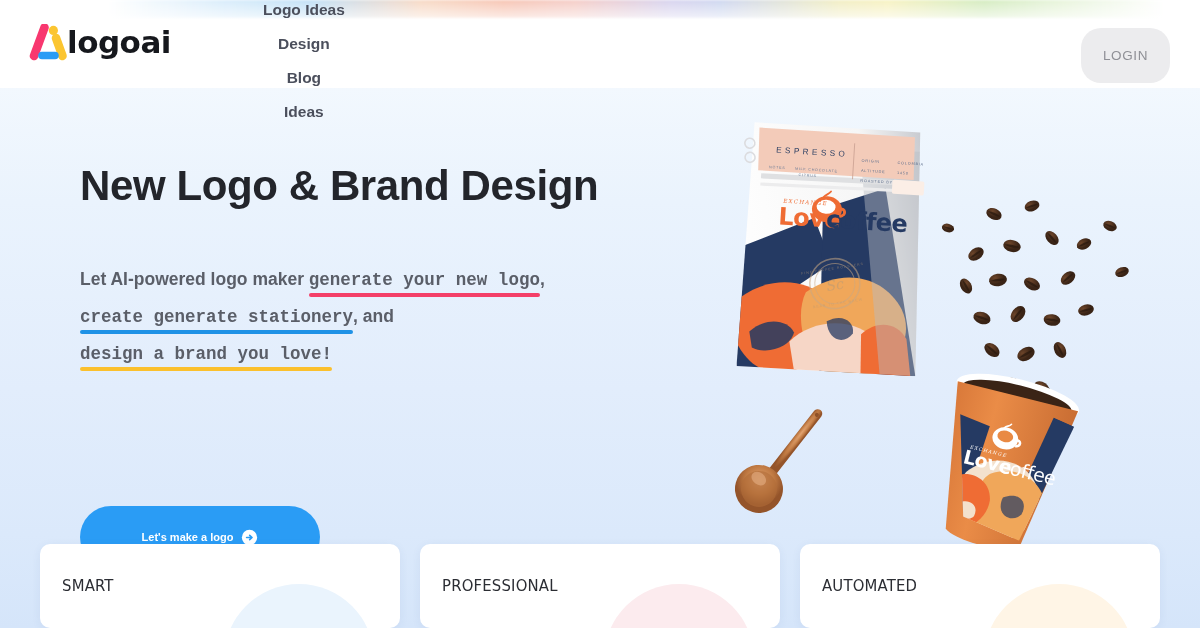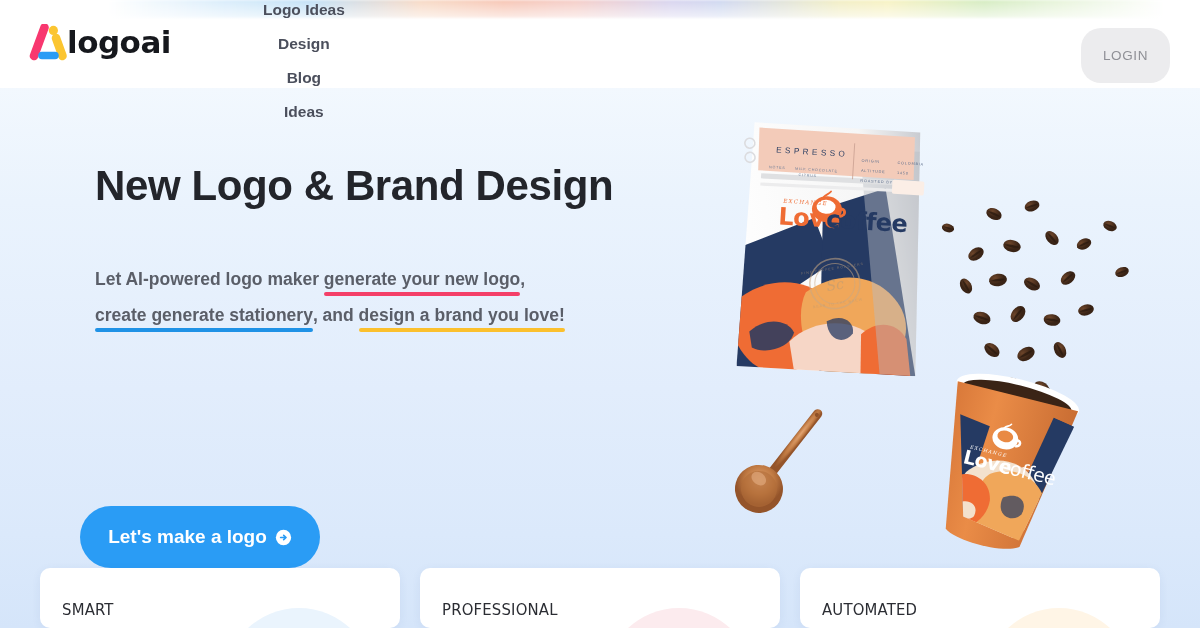--- a/index.html
+++ b/index.html
@@ -119,40 +119,40 @@
     font-family: "Liberation Sans", sans-serif;
   }
 
   
   .hero {
     position: relative;
     height: 484px;
   }
   .hero-copy {
     position: absolute;
-    left: 95px;
+    left: 80px;
     top: 75px;
     width: 600px;
   }
   .hero-title {
     font-size: 42px;
     font-weight: bold;
     color: #23252b;
     letter-spacing: -0.4px;
     line-height: 1.1;
   }
   .hero-sub {
     margin-top: 52px;
     font-size: 17.5px;
     font-weight: bold;
     color: #5a5e68;
     line-height: 36px;
     max-width: 560px;
   }
-  .u-pink, .u-blue, .u-yellow { position: relative; white-space: nowrap; }
+  .u-pink, .u-blue, .u-yellow { position: relative; white-space: nowrap; font-family: Liberation Mono, monospace; }
   .u-pink::after, .u-blue::after, .u-yellow::after {
     content: "";
     position: absolute;
     left: 0; right: 0;
     bottom: -7px;
     height: 4px;
     border-radius: 2px;
   }
   .u-pink::after   { background: #f43f68; }
   .u-blue::after   { background: #1f92e6; }
@@ -161,21 +161,21 @@
   .cta {
     position: absolute;
     left: 80px;
     top: 418px;
     background: #2a9cf5;
     color: #fff;
     border: none;
     border-radius: 34px;
     width: 240px;
     height: 62px;
-    font-size: 19px;
+    font-size: 11px;
     font-weight: bold;
     cursor: pointer;
     display: flex;
     align-items: center;
     justify-content: center;
     gap: 8px;
     font-family: "Liberation Sans", sans-serif;
   }
   .cta svg { display: block; }
 
@@ -201,21 +201,20 @@
     z-index: 6;
   }
   .card {
     position: relative;
     flex: 1;
     background: #ffffff;
     border-radius: 10px;
     overflow: hidden;
     box-shadow: 0 2px 10px rgba(60,90,140,.07);
     padding: 32px 0 0 22px;
-    margin-top: 24px;
   }
   .card-blob {
     position: absolute;
     width: 150px;
     height: 150px;
     border-radius: 50%;
     right: 26px;
     top: 40px;
   }
   .card-title {

